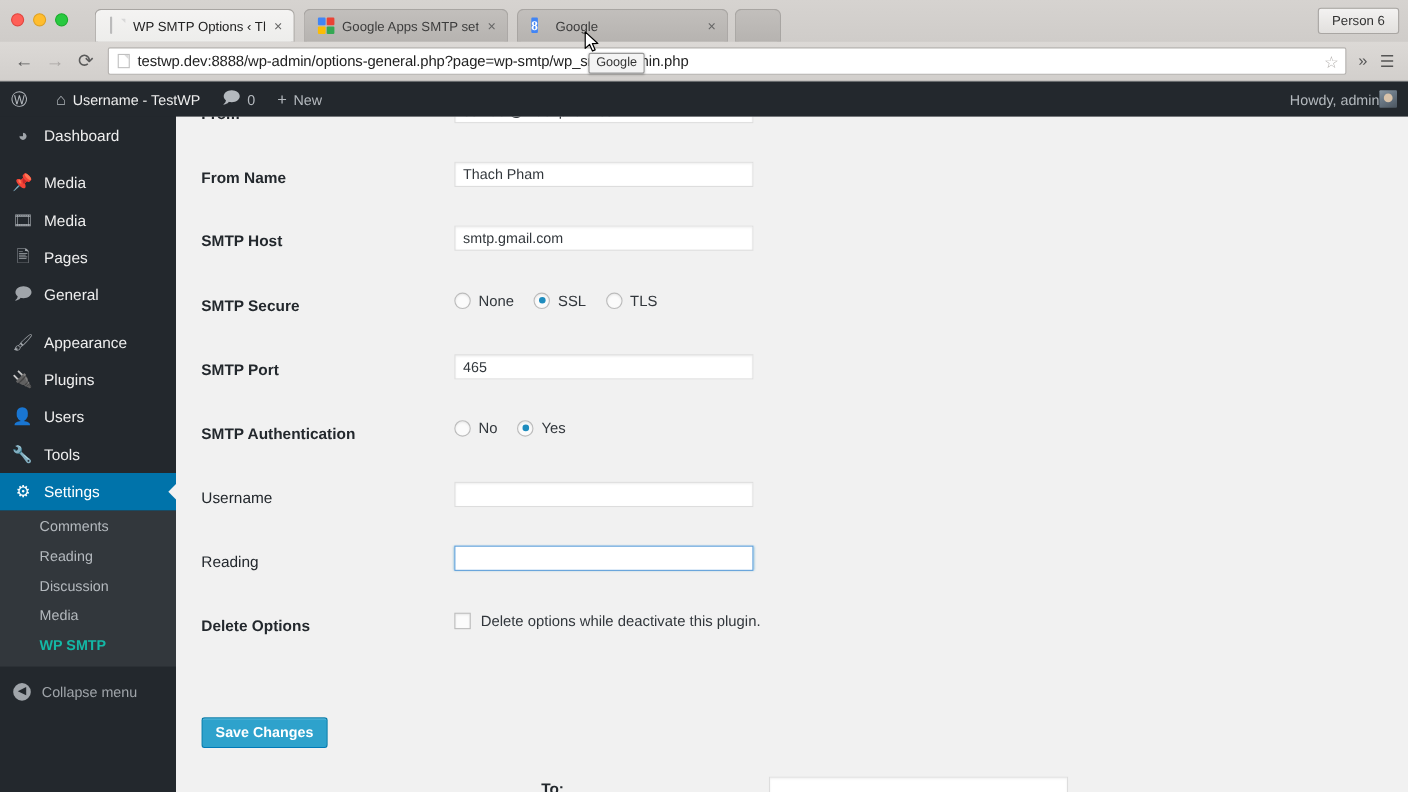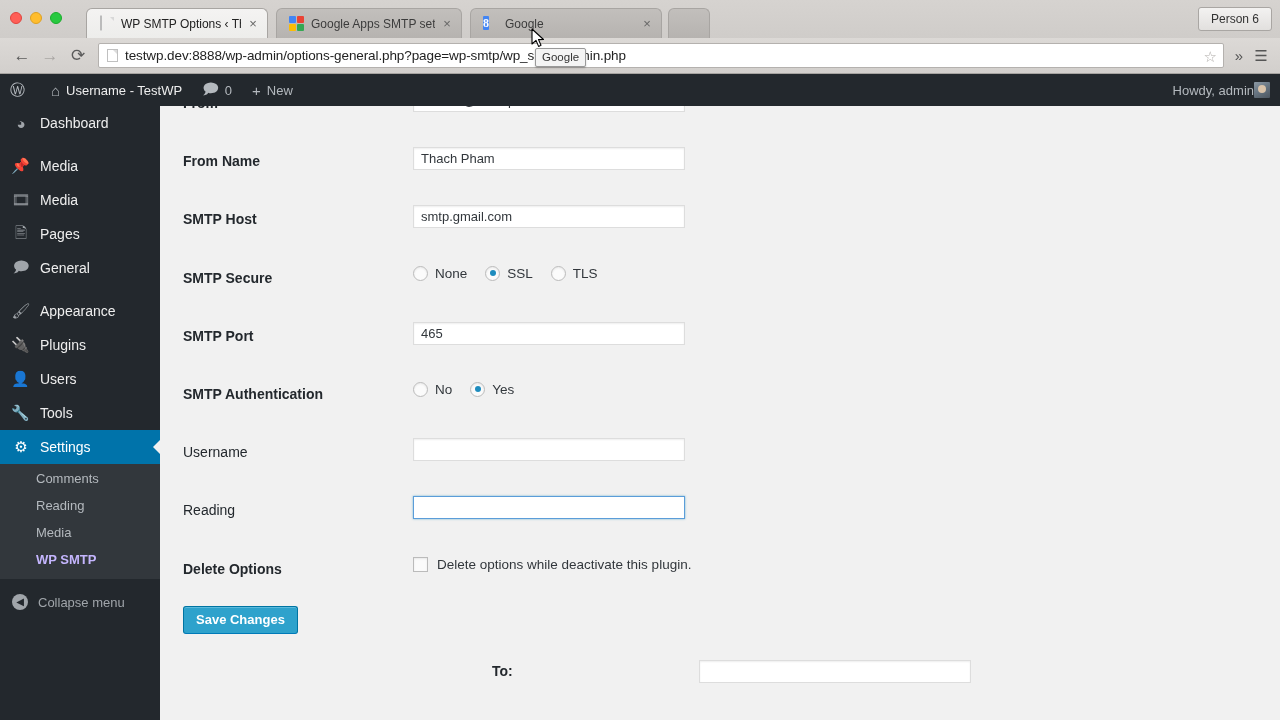--- a/index.html
+++ b/index.html
@@ -277,21 +277,21 @@
     border-right-color: #f1f1f1;
   }
   .menu-sep { height: 9px; }
   .submenu { background: #32373c; padding: 1px 0 6px; }
   .submenu .sub-item {
     padding: 6px 0 6px 36px;
     font-size: 13px;
     color: #b4b9be;
     line-height: 15px;
   }
-  .submenu .sub-item.current { color: #c4b5fd; font-weight: bold; }
+  .submenu .sub-item.current { color: #14b8a6; font-weight: bold; }
   #collapse-menu {
     display: flex; align-items: center;
     height: 34px;
     padding-left: 12px;
     color: #a0a5aa;
     font-size: 13px;
     margin-top: 6px;
   }
   #collapse-menu .ci {
     width: 16px; height: 16px; border-radius: 50%;
@@ -379,20 +379,21 @@
     border: 1px solid #0074a2;
     border-bottom-color: #007ab8;
     color: #fff;
     font-size: 13px;
     font-weight: bold;
     padding: 6px 12px 7px;
     border-radius: 3px;
     box-shadow: 0 1px 0 rgba(120,200,230,.6) inset;
     font-family: "Liberation Sans", sans-serif;
     line-height: 1;
+    margin-top: 46px;
   }
 
   .to-row { display: flex; align-items: center; }
   .to-label {
     width: 220px;
     font-size: 14px; font-weight: bold; color: #23282d;
   }
 </style>
 </head>
 <body>
@@ -523,20 +524,21 @@
     </div>
 
     <div class="menu-top current">
       <span class="mi">⚙</span>
       <span>Settings</span>
     </div>
 
     <div class="submenu">
       <div class="sub-item">Comments</div>
       <div class="sub-item">Reading</div>
+      <div class="sub-item">Discussion</div>
       <div class="sub-item">Media</div>
       <div class="sub-item current">WP SMTP</div>
     </div>
 
     <div id="collapse-menu">
       <span class="ci">◀</span>
       <span>Collapse menu</span>
     </div>
   </div>
 

